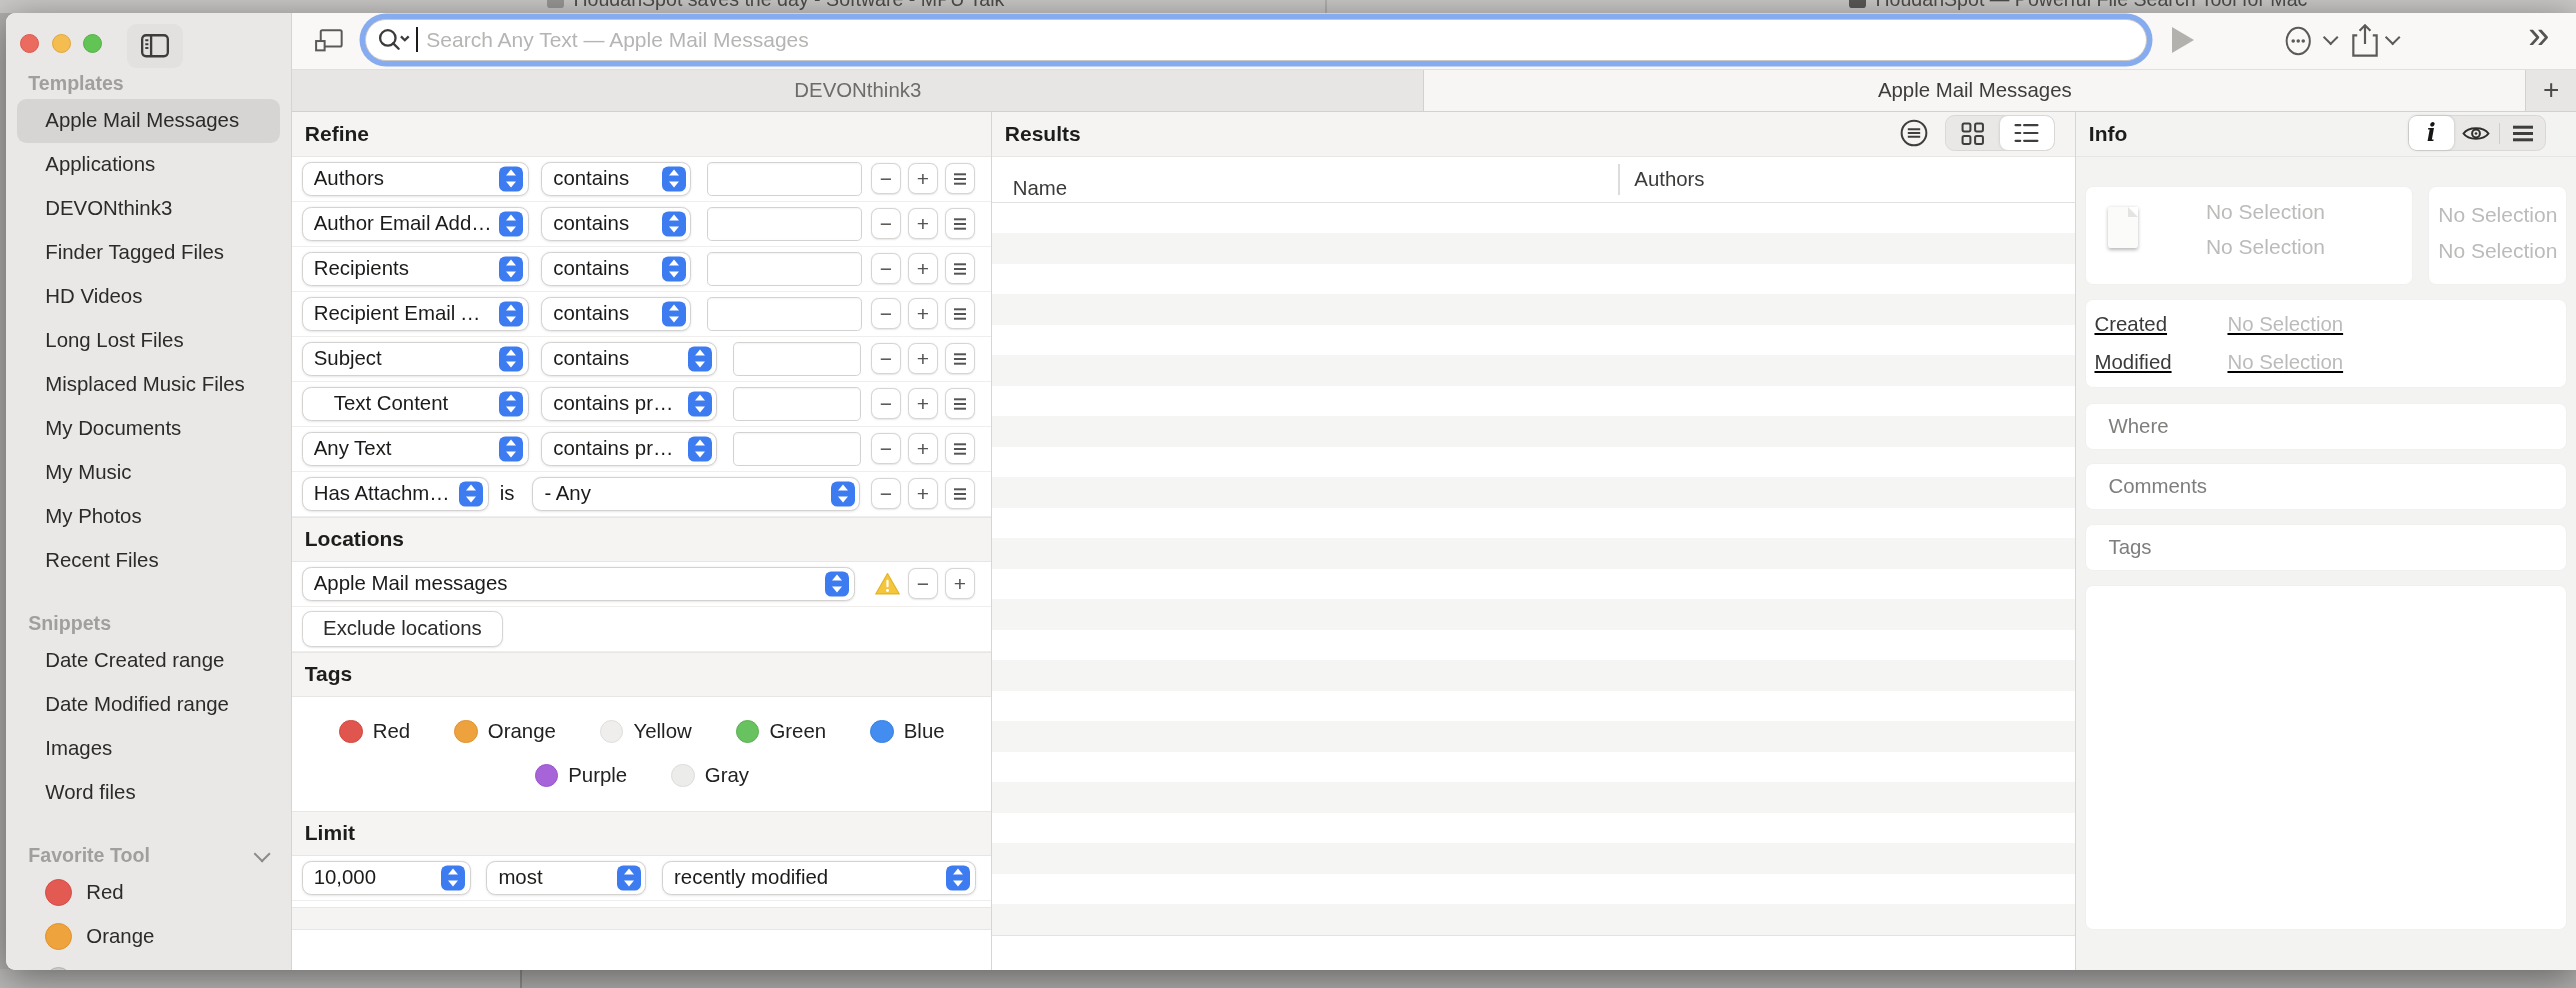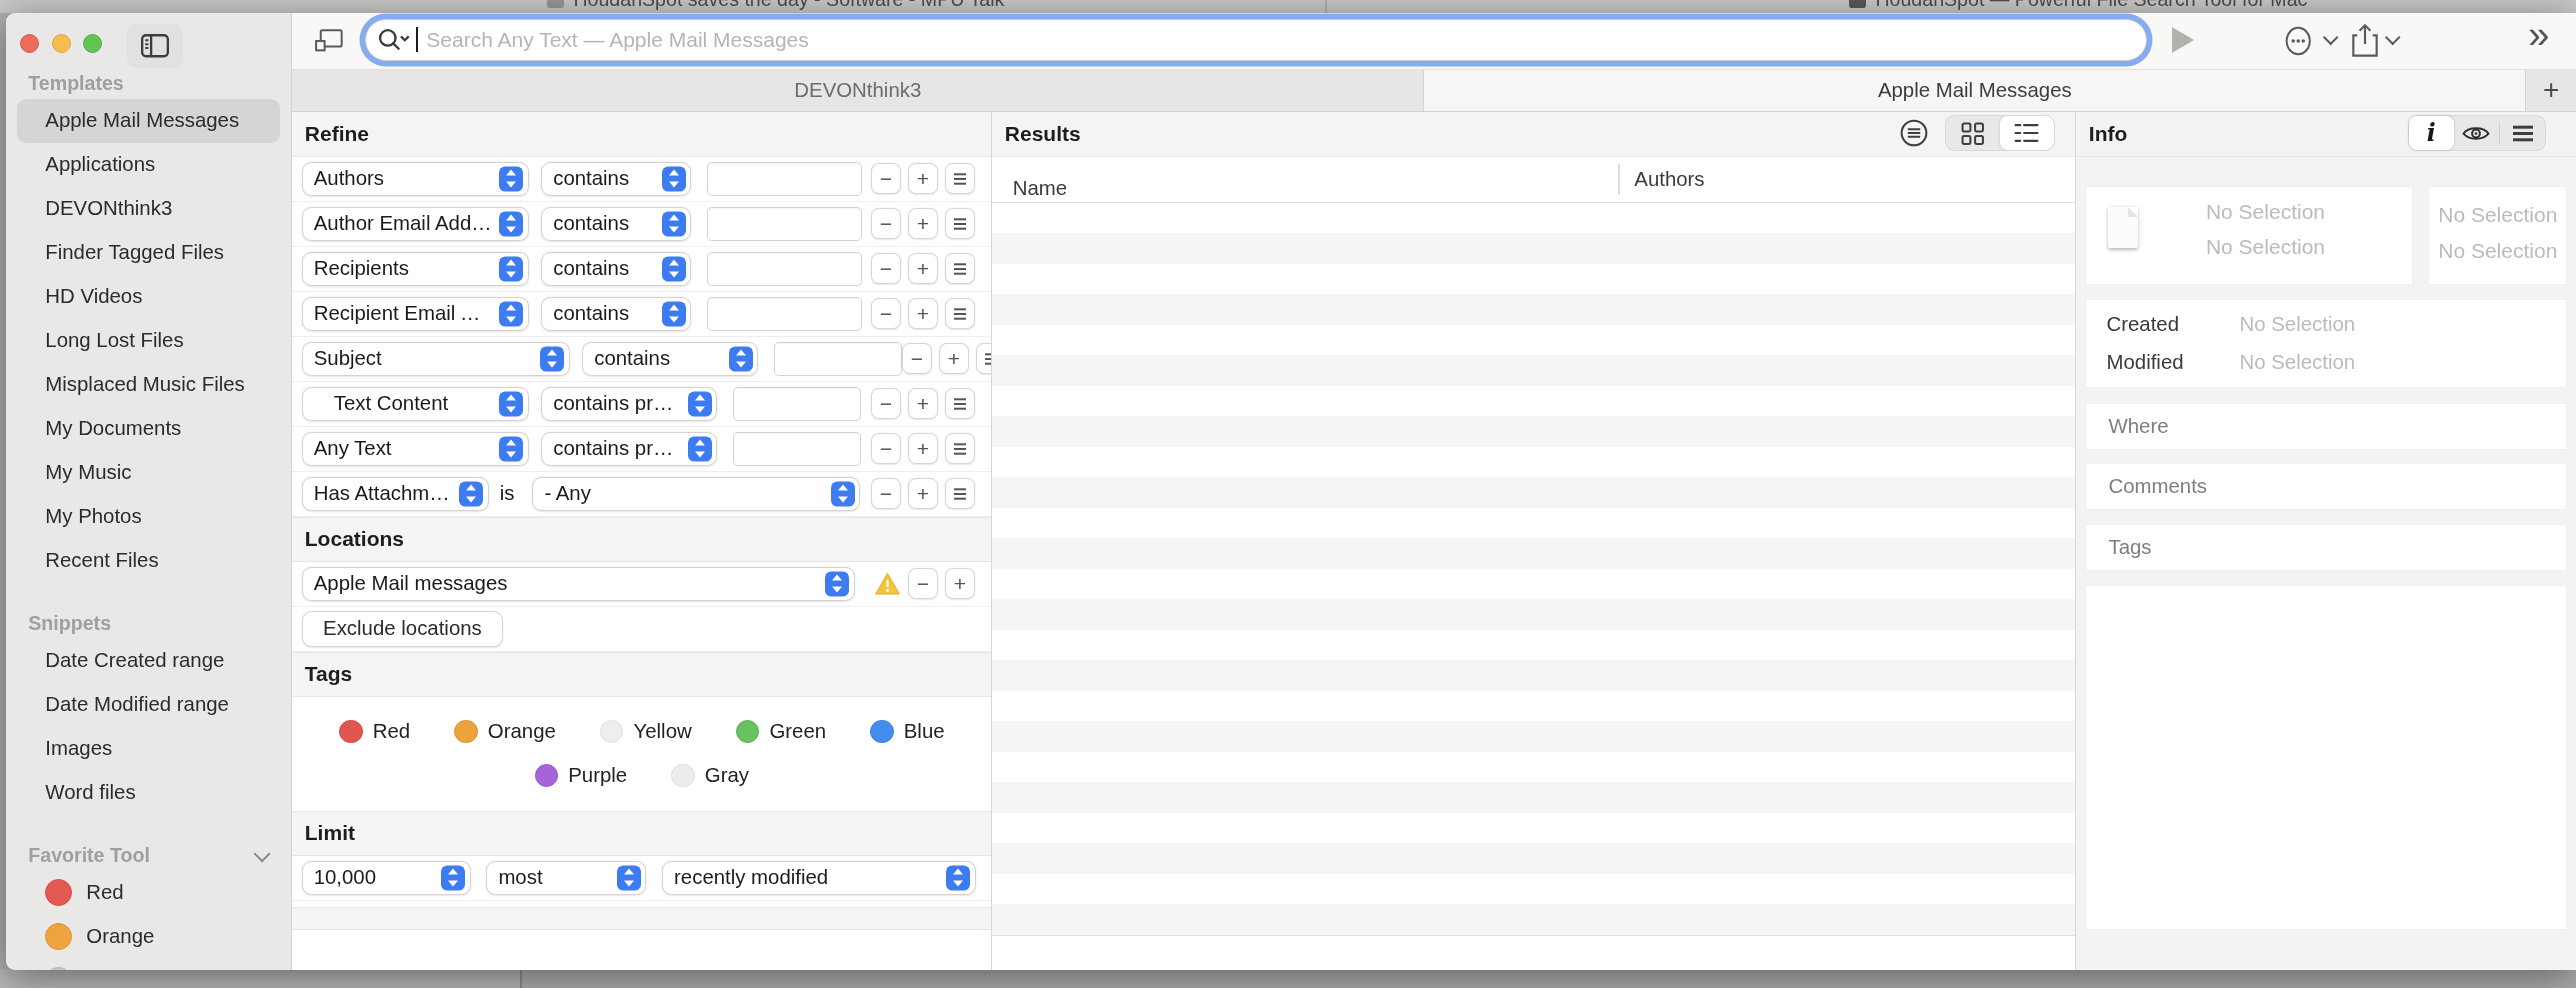--- a/index.html
+++ b/index.html
@@ -123,31 +123,31 @@
   .p-info .band{background:#f3f3f1;}
   .iseg{position:absolute;right:30px;top:3.9px;height:36px;display:flex;align-items:center;background:#e9e8e6;
     border:0.8px solid #d9d8d6;border-radius:9.4px;box-sizing:border-box;}
   .iseg-cell{width:45px;height:34px;display:flex;align-items:center;justify-content:center;}
   .iseg-cell.sel{background:#fff;border-radius:7.8px;box-shadow:0 0 3.1px rgba(0,0,0,.18);}
   .iseg-div{width:1.6px;height:20.4px;background:#cfcecd;display:block;}
   .it-i{font-family:"DejaVu Serif",serif;font-style:italic;font-weight:700;font-size:23.5px;color:#161615;}
   .jlines{width:20.4px;height:2.3px;background:#3e3e3d;box-shadow:0 -6.3px 0 #3e3e3d,0 6.3px 0 #3e3e3d;display:block;}
   .icards{padding:0 10.2px;}
   .cardrow{display:flex;gap:17px;margin-top:30.5px;}
-  .card{background:#fff;border-radius:0;box-shadow:0 0 0 0.8px rgba(0,0,0,.02);}
+  .card{background:#fff;border-radius:7px;box-shadow:0 0 0 0.8px rgba(0,0,0,.02);}
   .c-preview{width:326px;height:97px;position:relative;flex:none;}
   .c-aside{flex:1;height:97px;display:flex;flex-direction:column;align-items:center;justify-content:center;gap:12.5px;padding-bottom:4.7px;box-sizing:border-box;}
   .nosel{color:#bcbbb9;font-size:21px;}
   .pv1{position:absolute;left:66px;right:34px;top:12.5px;text-align:center;}
   .pv2{position:absolute;left:66px;right:34px;top:48px;text-align:center;}
   .doc{position:absolute;left:22px;top:19.6px;width:30px;height:41px;background:#fbfbfa;border-radius:2.3px;box-shadow:0 1.6px 3.9px rgba(0,0,0,.28);}
   .doc::after{content:"";position:absolute;right:0;top:0;width:0;height:0;
     border-bottom:10.2px solid #e4e4e2;border-right:10.2px solid #fff;}
   .c-details{margin-top:16.4px;height:87px;padding-top:5.5px;box-sizing:border-box;}
-  .drow{height:38px;display:flex;align-items:center;padding-left:20px;font-size:20.4px;}
+  .drow{height:38px;display:flex;align-items:center;padding-left:8px;font-size:20.4px;text-decoration:underline;}
   .dlabel{width:133px;color:#3a3a39;}
   .dval{color:#bcbbb9;}
   .c-section{margin-top:15.7px;height:45px;display:flex;align-items:center;padding-left:22px;font-size:20.4px;color:#7f7e7c;}
   #info-sections .c-section:first-child{margin-top:16.4px;}
   .c-big{margin-top:15.7px;height:343px;}
 </style>
 </head>
 <body>
 
 <div class="stage">
@@ -389,21 +389,21 @@
               <input class="vinput" style="width: 155px;">
               <div class="btns">
                 <div class="mini">−</div>
                 <div class="mini">+</div>
                 <div class="mini">
                   <span class="opt-lines"></span>
                 </div>
               </div>
             </div>
             <div class="rrow">
-              <div class="dd mr16" style="width: 268px; text-align: center;">
+              <div class="dd mr16" style="width: 227px; text-align: center;">
                 <span class="lbl">Subject</span>
                 <span class="stepper"></span>
               </div>
               <div class="dd mr20" style="width: 176px;">
                 <span class="lbl">contains</span>
                 <span class="stepper"></span>
               </div>
               <input class="vinput" style="width: 128px;">
               <div class="btns">
                 <div class="mini">−</div>

